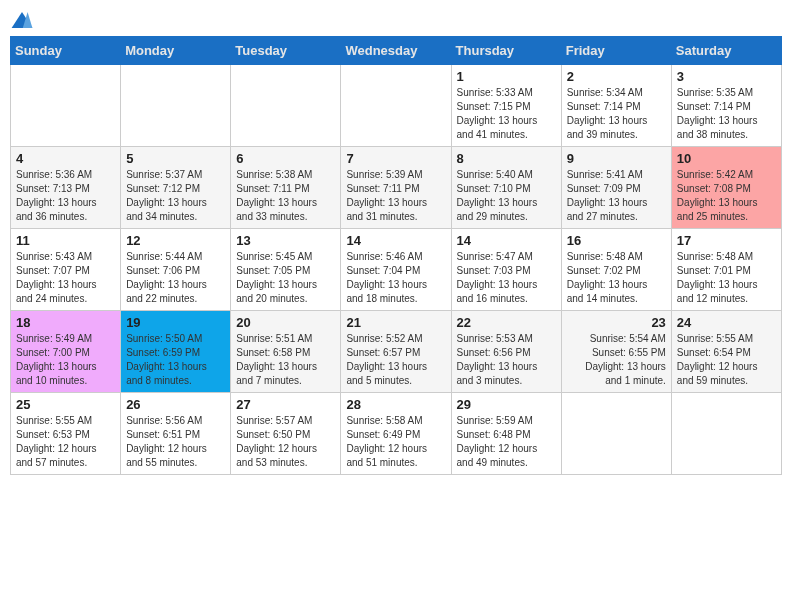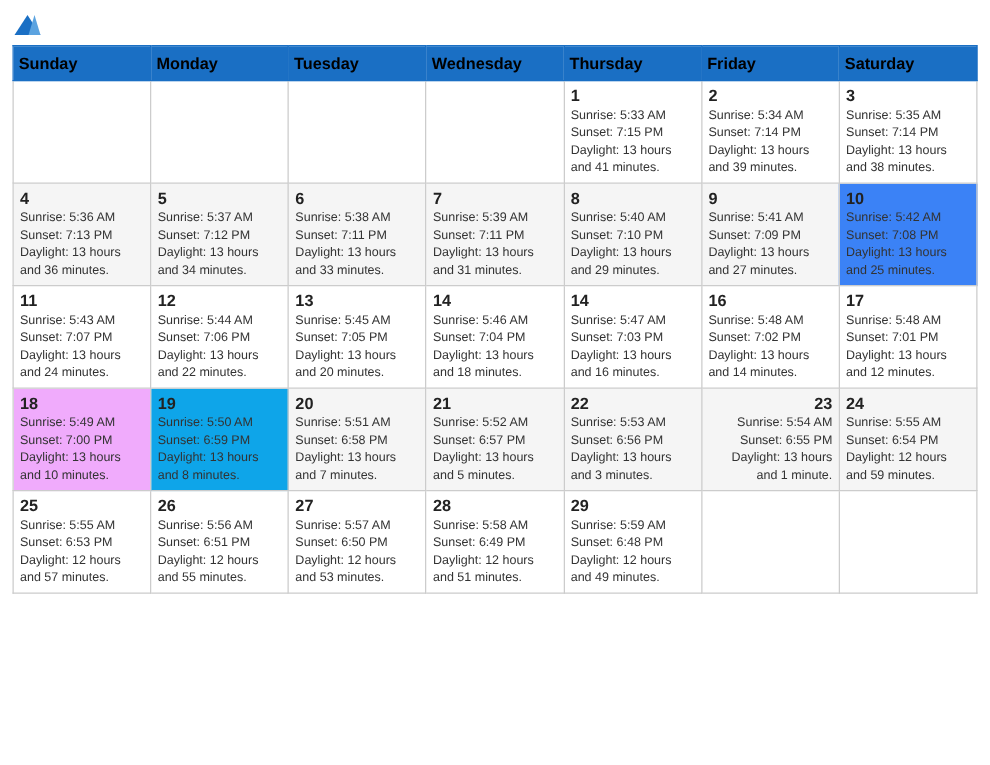--- a/index.html
+++ b/index.html
@@ -47,21 +47,21 @@
       color: #444;
       font-weight: bold;
     }
     .calendar {
       width: 100%;
       border-collapse: collapse;
       border: 1px solid #ccc;
     }
     .calendar th {
       background-color: #1a6fc4;
-      color: #000000;
+      color: #e5e5e5;
       font-size: 13px;
       font-weight: bold;
       padding: 6px 4px;
       text-align: left;
       border: 1px solid #1a6fc4;
     }
     .calendar td {
       vertical-align: top;
       border: 1px solid #ccc;
       padding: 4px 5px;
@@ -163,21 +163,21 @@
           <div class="day-detail">Sunrise: 5:39 AM<br>Sunset: 7:11 PM<br>Daylight: 13 hours<br>and 31 minutes.</div>
         </td>
         <td style="background-color: rgb(245, 245, 245);">
           <span class="day-number">8</span>
           <div class="day-detail">Sunrise: 5:40 AM<br>Sunset: 7:10 PM<br>Daylight: 13 hours<br>and 29 minutes.</div>
         </td>
         <td style="background-color: rgb(245, 245, 245);">
           <span class="day-number">9</span>
           <div class="day-detail">Sunrise: 5:41 AM<br>Sunset: 7:09 PM<br>Daylight: 13 hours<br>and 27 minutes.</div>
         </td>
-        <td style="background-color: #3b82f6;">
+        <td style="background-color: #fca5a5;">
           <span class="day-number">10</span>
           <div class="day-detail">Sunrise: 5:42 AM<br>Sunset: 7:08 PM<br>Daylight: 13 hours<br>and 25 minutes.</div>
         </td>
       </tr>
       <tr>
         <td>
           <span class="day-number">11</span>
           <div class="day-detail">Sunrise: 5:43 AM<br>Sunset: 7:07 PM<br>Daylight: 13 hours<br>and 24 minutes.</div>
         </td>
         <td>

